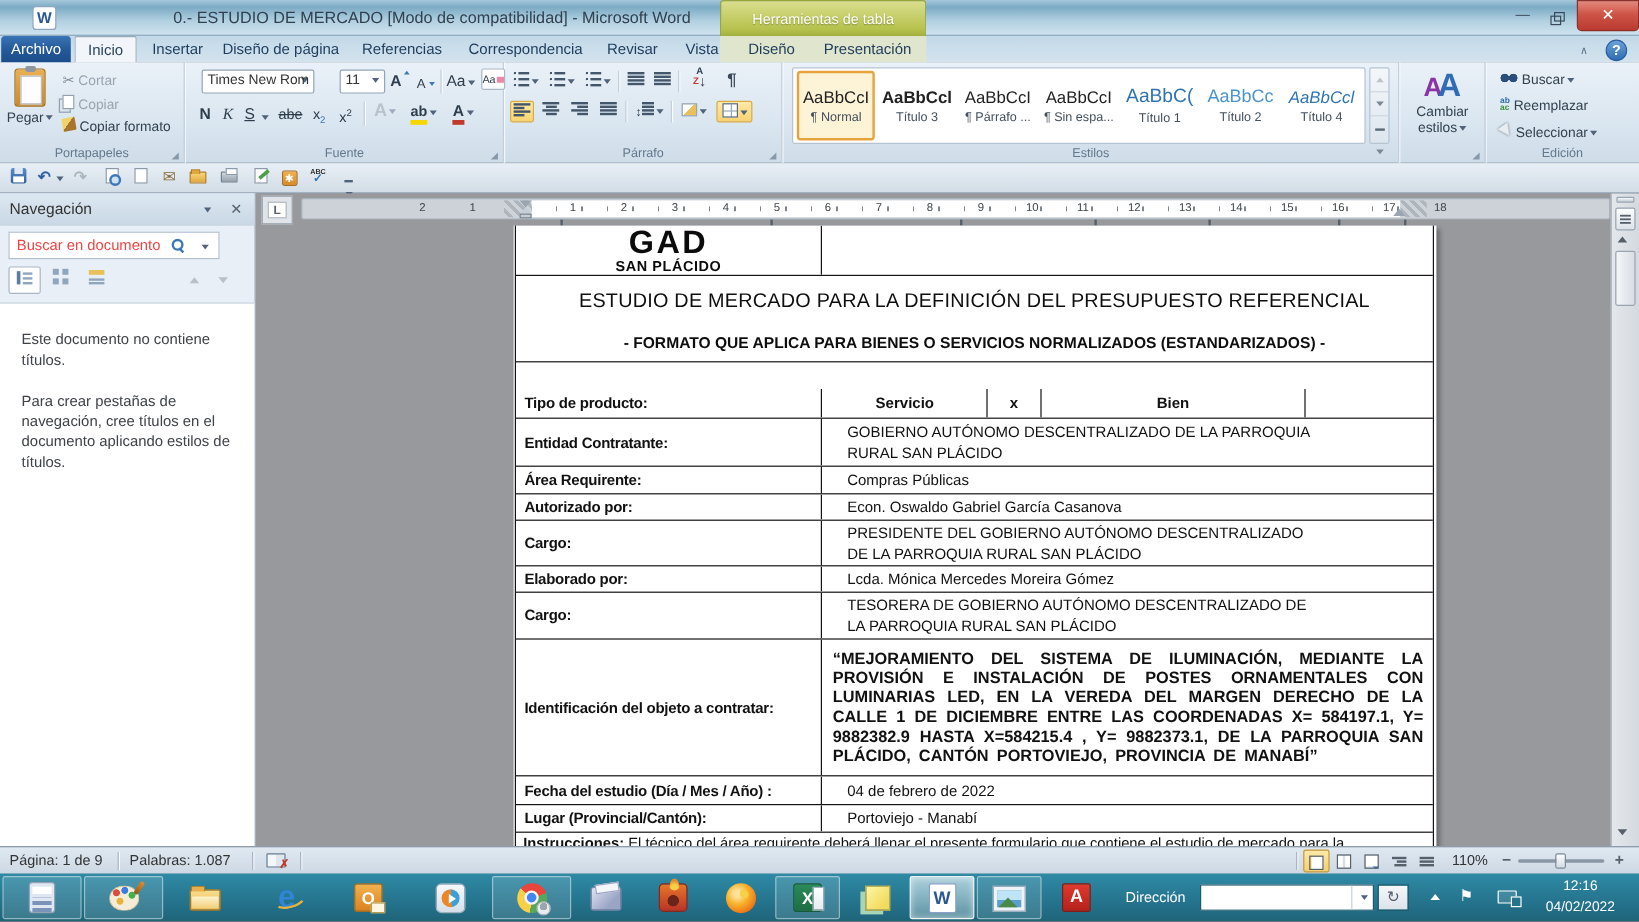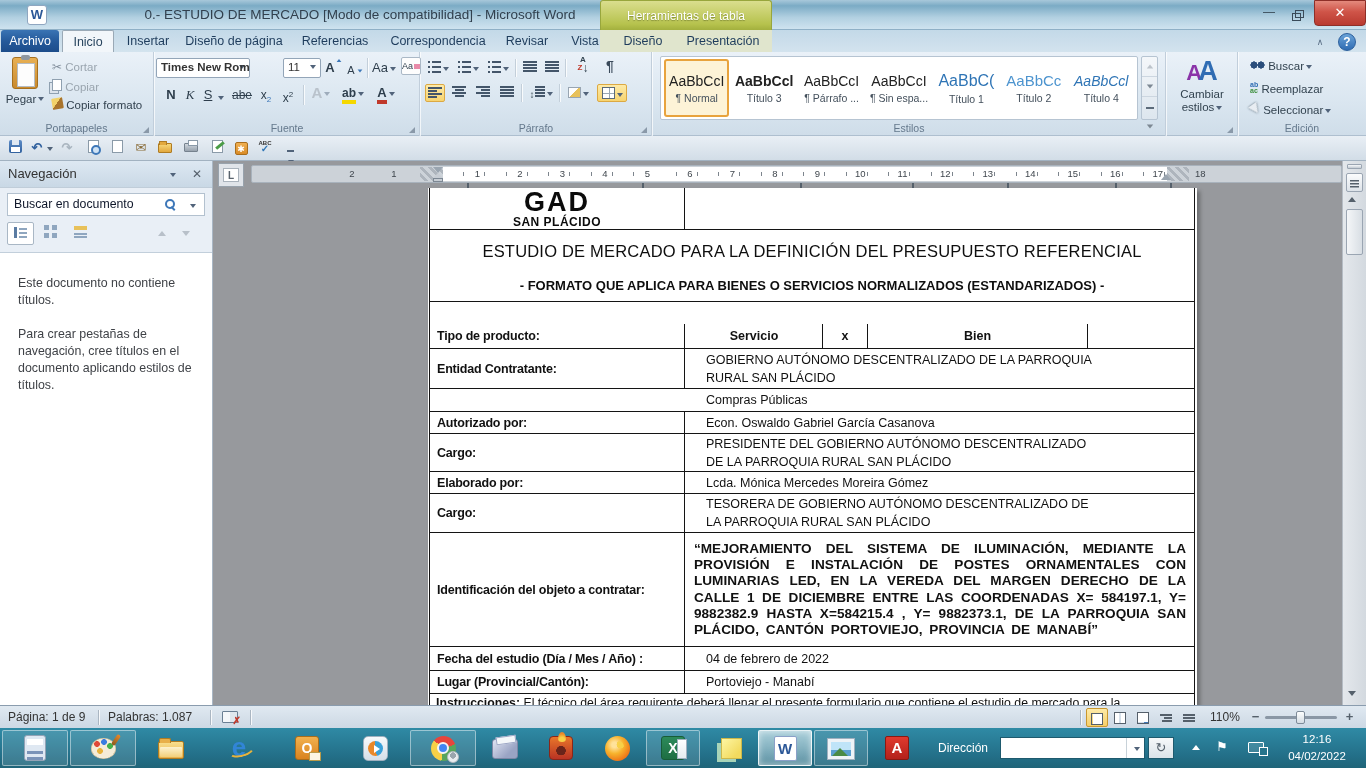--- a/index.html
+++ b/index.html
@@ -99,21 +99,21 @@
   .editic:after{content:"";position:absolute;left:2px;top:3px;width:10px;height:3px;background:#4a9c46;transform:rotate(-40deg);}
   .staric{display:inline-block;width:13px;height:13px;background:linear-gradient(#f0b052,#d98b26);border:1px solid #a96d1c;border-radius:2px;color:#fff;font-size:9px;line-height:12px;}
   .spellic{display:inline-block;font-size:6px;font-weight:bold;color:#333;line-height:5px;}
   .spellic .ck{color:#2e75b5;font-size:10px;}
 
   
   .main{left:0;top:161px;width:1366px;height:544px;overflow:hidden;}
   
   .navpane{left:0;top:0;width:213px;height:544px;background:#e9eff6;border-right:1px solid #a9b7c5;}
   .nphead{left:0;top:0;width:212px;height:27px;background:linear-gradient(#dde8f2,#c9d8e5);border-bottom:1px solid #c0cdd9;font-size:13px;color:#333;line-height:26px;}
-  .npsearch{left:7px;top:32px;width:198px;height:23px;background:#fff;border:1px solid #b3c1cf;font-size:12.3px;color:#0f172a;line-height:21px;padding-left:6px;}
+  .npsearch{left:7px;top:32px;width:176px;height:23px;background:#fff;border:1px solid #b3c1cf;font-size:12.3px;color:#ef4444;line-height:21px;padding-left:6px;}
   .mag{display:inline-block;width:11px;height:11px;position:relative;}
   .mag:before{content:"";position:absolute;left:0;top:0;width:6px;height:6px;border:2px solid #3d77b8;border-radius:50%;}
   .mag:after{content:"";position:absolute;left:7px;top:7px;width:2px;height:5px;background:#3d77b8;transform:rotate(-45deg);}
   .nptab{position:absolute;top:61px;width:27px;height:23px;text-align:center;line-height:22px;border-radius:2px;}
   .nptab.on{background:#fff;border:1px solid #a9b7c5;}
   .tabicon{display:inline-block;width:13px;height:13px;background-repeat:no-repeat;}
   .ti-doc{background-image:linear-gradient(#5b7ca3,#5b7ca3),linear-gradient(#8fa6bf,#8fa6bf),linear-gradient(#8fa6bf,#8fa6bf),linear-gradient(#8fa6bf,#8fa6bf);background-size:3px 11px,8px 2px,8px 2px,8px 2px;background-position:0 1px,5px 2px,5px 6px,5px 10px;}
   .ti-grid{background-image:linear-gradient(#8fa6bf,#8fa6bf),linear-gradient(#8fa6bf,#8fa6bf),linear-gradient(#8fa6bf,#8fa6bf),linear-gradient(#8fa6bf,#8fa6bf);background-size:5px 5px,5px 5px,5px 5px,5px 5px;background-position:0 0,8px 0,0 8px,8px 8px;}
   .ti-res{background-image:linear-gradient(#e8c15a,#e8c15a),linear-gradient(#8fa6bf,#8fa6bf),linear-gradient(#8fa6bf,#8fa6bf);background-size:13px 4px,13px 2px,13px 2px;background-position:0 1px,0 8px,0 11px;}
   .npbody{left:0;top:91px;width:212px;height:453px;background:#fff;border-top:1px solid #c2cfdb;}
@@ -256,21 +256,21 @@
         <span style="font-size:11.5px;color:#32424f;">Pegar</span><span class="dar"></span>
       </div>
       <div class="smallbtn gray" style="left:52px;top:8px;"><span class="scissors">✂</span> <span>Cortar</span></div>
       <div class="smallbtn gray" style="left:52px;top:27px;"><span class="copy-ic"></span> <span>Copiar</span></div>
       <div class="smallbtn" style="left:52px;top:46px;"><span class="brush-ic"></span> <span>Copiar formato</span></div>
       <div class="glabel">Portapapeles</div>
       <div class="launcher"></div>
     </div>
 
     <div class="rgroup" style="left:155px;width:265px;">
-      <div class="combo" style="left:1px;top:6px;width:94px;font-weight:bold;"><span class="dar"></span><span>Times New Rom</span></div>
+      <div class="combo" style="left:13px;top:6px;width:94px;"><span class="dar"></span><span>Times New Rom</span></div>
       <div class="combo" style="left:128px;top:6px;width:38px;"><span class="dar"></span><span>11</span></div>
       <div class="fbtn" style="left:170px;top:6px;width:18px;font-weight:bold;"><span>A</span><span class="uar" style="border-bottom-color:#3d77b8;transform:scale(.6);vertical-align:top;"></span></div>
       <div class="fbtn" style="left:192px;top:8px;width:16px;font-size:11px;"><span>A</span><span class="dar" style="border-top-color:#3d77b8;transform:scale(.8);"></span></div>
       <div class="vdiv" style="left:212px;top:6px;height:20px;"></div>
       <div class="fbtn" style="left:216px;top:6px;width:26px;"><span>Aa</span><span class="dar"></span></div>
       <div class="fbtn" style="left:246px;top:5px;width:20px;height:18px;background:#fdfdfd;border:1px solid #aab8c6;border-radius:2px;font-size:9px;line-height:16px;"><span>Aa</span><span style="display:inline-block;width:6px;height:5px;background:#e88aa8;margin-left:1px;"></span></div>
       <div class="fbtn" style="left:8px;top:33px;width:16px;font-weight:bold;">N</div>
       <div class="fbtn" style="left:28px;top:33px;width:14px;font-style:italic;font-family:'Liberation Serif',serif;">K</div>
       <div class="fbtn" style="left:46px;top:33px;width:14px;text-decoration:underline;">S</div>
       <div class="fbtn" style="left:60px;top:35px;width:10px;"><span class="dar"></span></div>
@@ -469,20 +469,21 @@
             <div class="tipocell" style="left:438px;width:220px;">Bien</div>
             <div class="tipocell" style="left:658px;width:108px;border-right:none;"></div>
           </div>
           <div class="trow" style="height:40px;">
             <div class="lblcell">Entidad Contratante:</div>
             <div class="valcell">
                 <span style="max-width:415px;">GOBIERNO AUTÓNOMO DESCENTRALIZADO DE LA PARROQUIA RURAL SAN PLÁCIDO</span>
               </div>
           </div>
           <div class="trow" style="height:23px;">
+            <div class="lblcell">Área Requirente:</div>
             <div class="valcell">
                 <span>Compras Públicas</span>
               </div>
           </div>
           <div class="trow" style="height:22px;">
             <div class="lblcell">Autorizado por:</div>
             <div class="valcell">
                 <span>Econ. Oswaldo Gabriel García Casanova</span>
               </div>
           </div>

